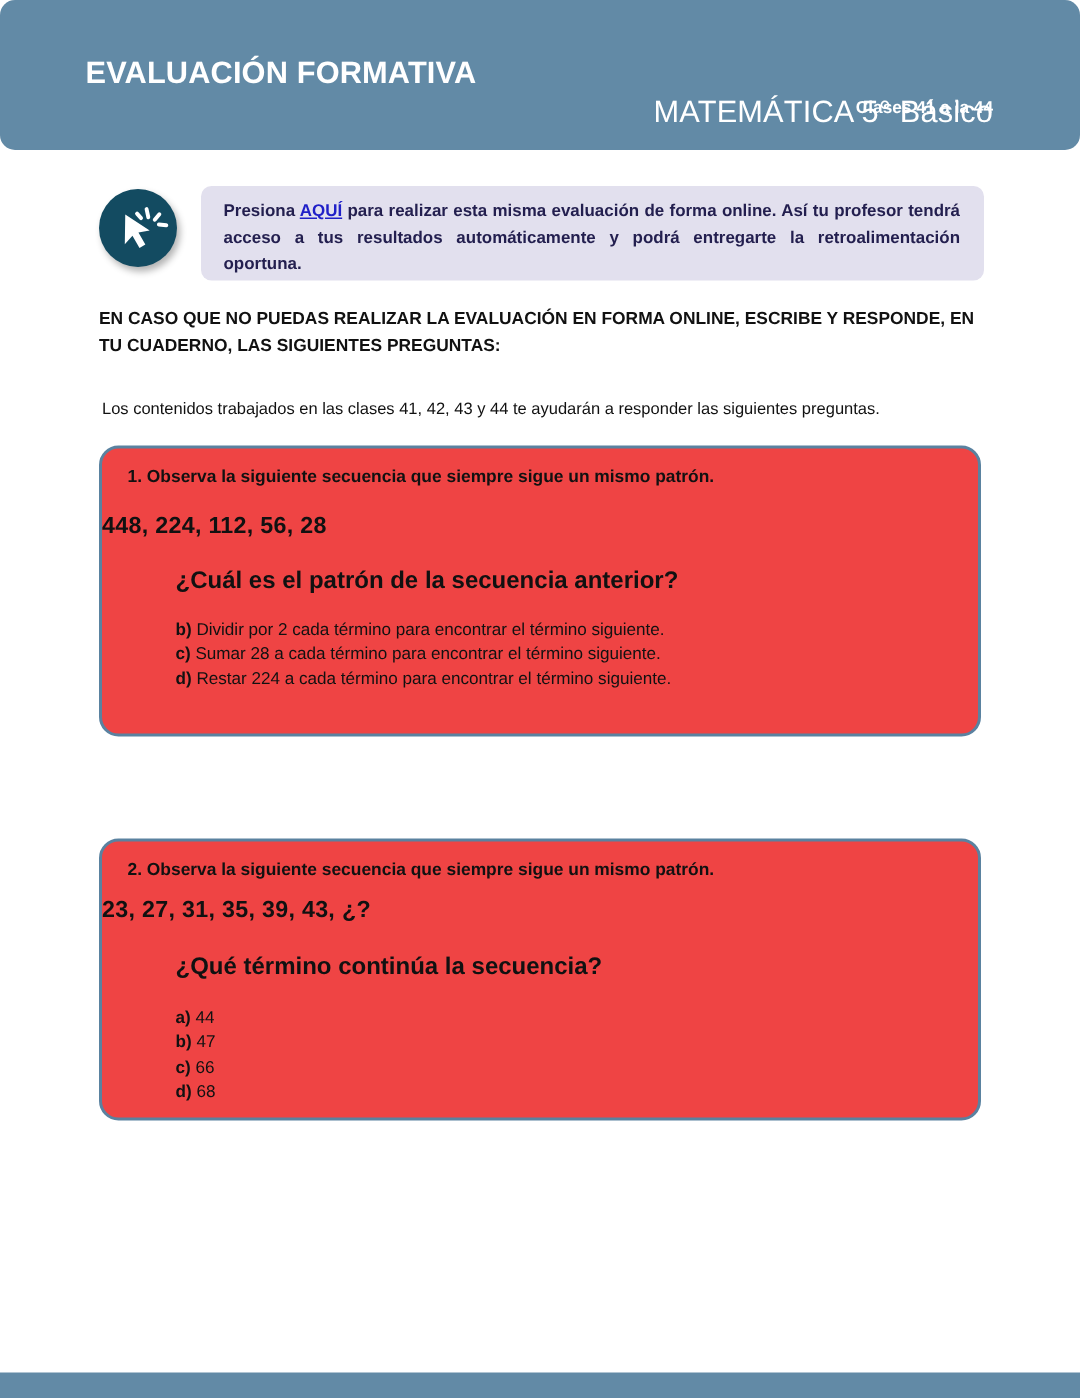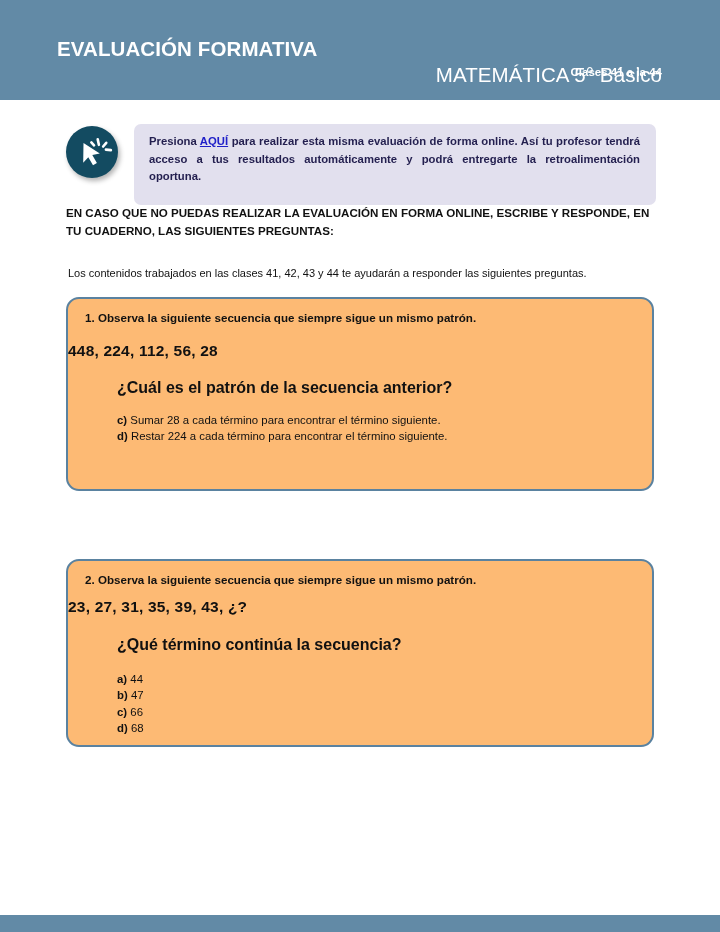--- a/index.html
+++ b/index.html
@@ -19,20 +19,21 @@
 
   
   .header-bar {
     position: absolute;
     top: 0;
     left: 0;
     width: 720px;
     height: 100px;
     background: #628aa6;
     box-sizing: border-box;
+    border-radius: 10px;
   }
   .header-inner {
     position: absolute;
     left: 57px;
     right: 58px;
     top: 36px;
   }
   .header-title-1 {
     font-size: 20.5px;
     font-weight: bold;
@@ -85,21 +86,21 @@
   }
   .notice-box {
     position: absolute;
     left: 68px;
     top: 0;
     width: 522px;
     min-height: 62px;
     background: #e2e0ee;
     border-radius: 7px;
     box-sizing: border-box;
-    padding: 9px 16px 19px 15px;
+    padding: 9px 16px 1px 15px;
   }
   .notice-text {
     font-size: 11.3px;
     font-weight: bold;
     color: #231f4f;
     line-height: 17.5px;
     text-align: justify;
     margin: 0;
   }
   .notice-link {
@@ -133,21 +134,21 @@
   }
 
   
   .qbox {
     position: absolute;
     left: 66px;
     width: 588px;
     box-sizing: border-box;
     border: 2px solid #5a82a0;
     border-radius: 13px;
-    background: #fdba74;
+    background: #ef4444;
   }
   #qbox-1 { top: 297px; height: 194px; }
   #qbox-2 { top: 527px; height: 188px; margin-top: 32px; }
 
   .q-stem {
     position: absolute;
     left: 17px;
     top: 11px;
     font-size: 11.6px;
     font-weight: bold;
@@ -245,20 +246,21 @@
 </div>
 
 <p class="instr-bold">EN CASO QUE NO PUEDAS REALIZAR LA EVALUACIÓN EN FORMA ONLINE, ESCRIBE Y RESPONDE, EN TU CUADERNO, LAS SIGUIENTES PREGUNTAS:</p>
 <p class="intro-line">Los contenidos trabajados en las clases 41, 42, 43 y 44 te ayudarán a responder las siguientes preguntas.</p>
 
 <div class="qbox" id="qbox-1">
   <div class="q-stem">1. Observa la siguiente secuencia que siempre sigue un mismo patrón.</div>
   <div class="q-sequence">448, 224, 112, 56, 28</div>
   <div class="q-prompt">¿Cuál es el patrón de la secuencia anterior?</div>
   <ul class="q-options">
+    <li><span class="opt-letter">b)</span><span> Dividir por 2 cada término para encontrar el término siguiente.</span></li>
     <li><span class="opt-letter">c)</span><span> Sumar 28 a cada término para encontrar el término siguiente.</span></li>
     <li><span class="opt-letter">d)</span><span> Restar 224 a cada término para encontrar el término siguiente.</span></li>
   </ul>
 </div>
 
 <div class="qbox" id="qbox-2">
   <div class="q-stem">2. Observa la siguiente secuencia que siempre sigue un mismo patrón.</div>
   <div class="q-sequence">23, 27, 31, 35, 39, 43, ¿?</div>
   <div class="q-prompt">¿Qué término continúa la secuencia?</div>
   <ul class="q-options">

